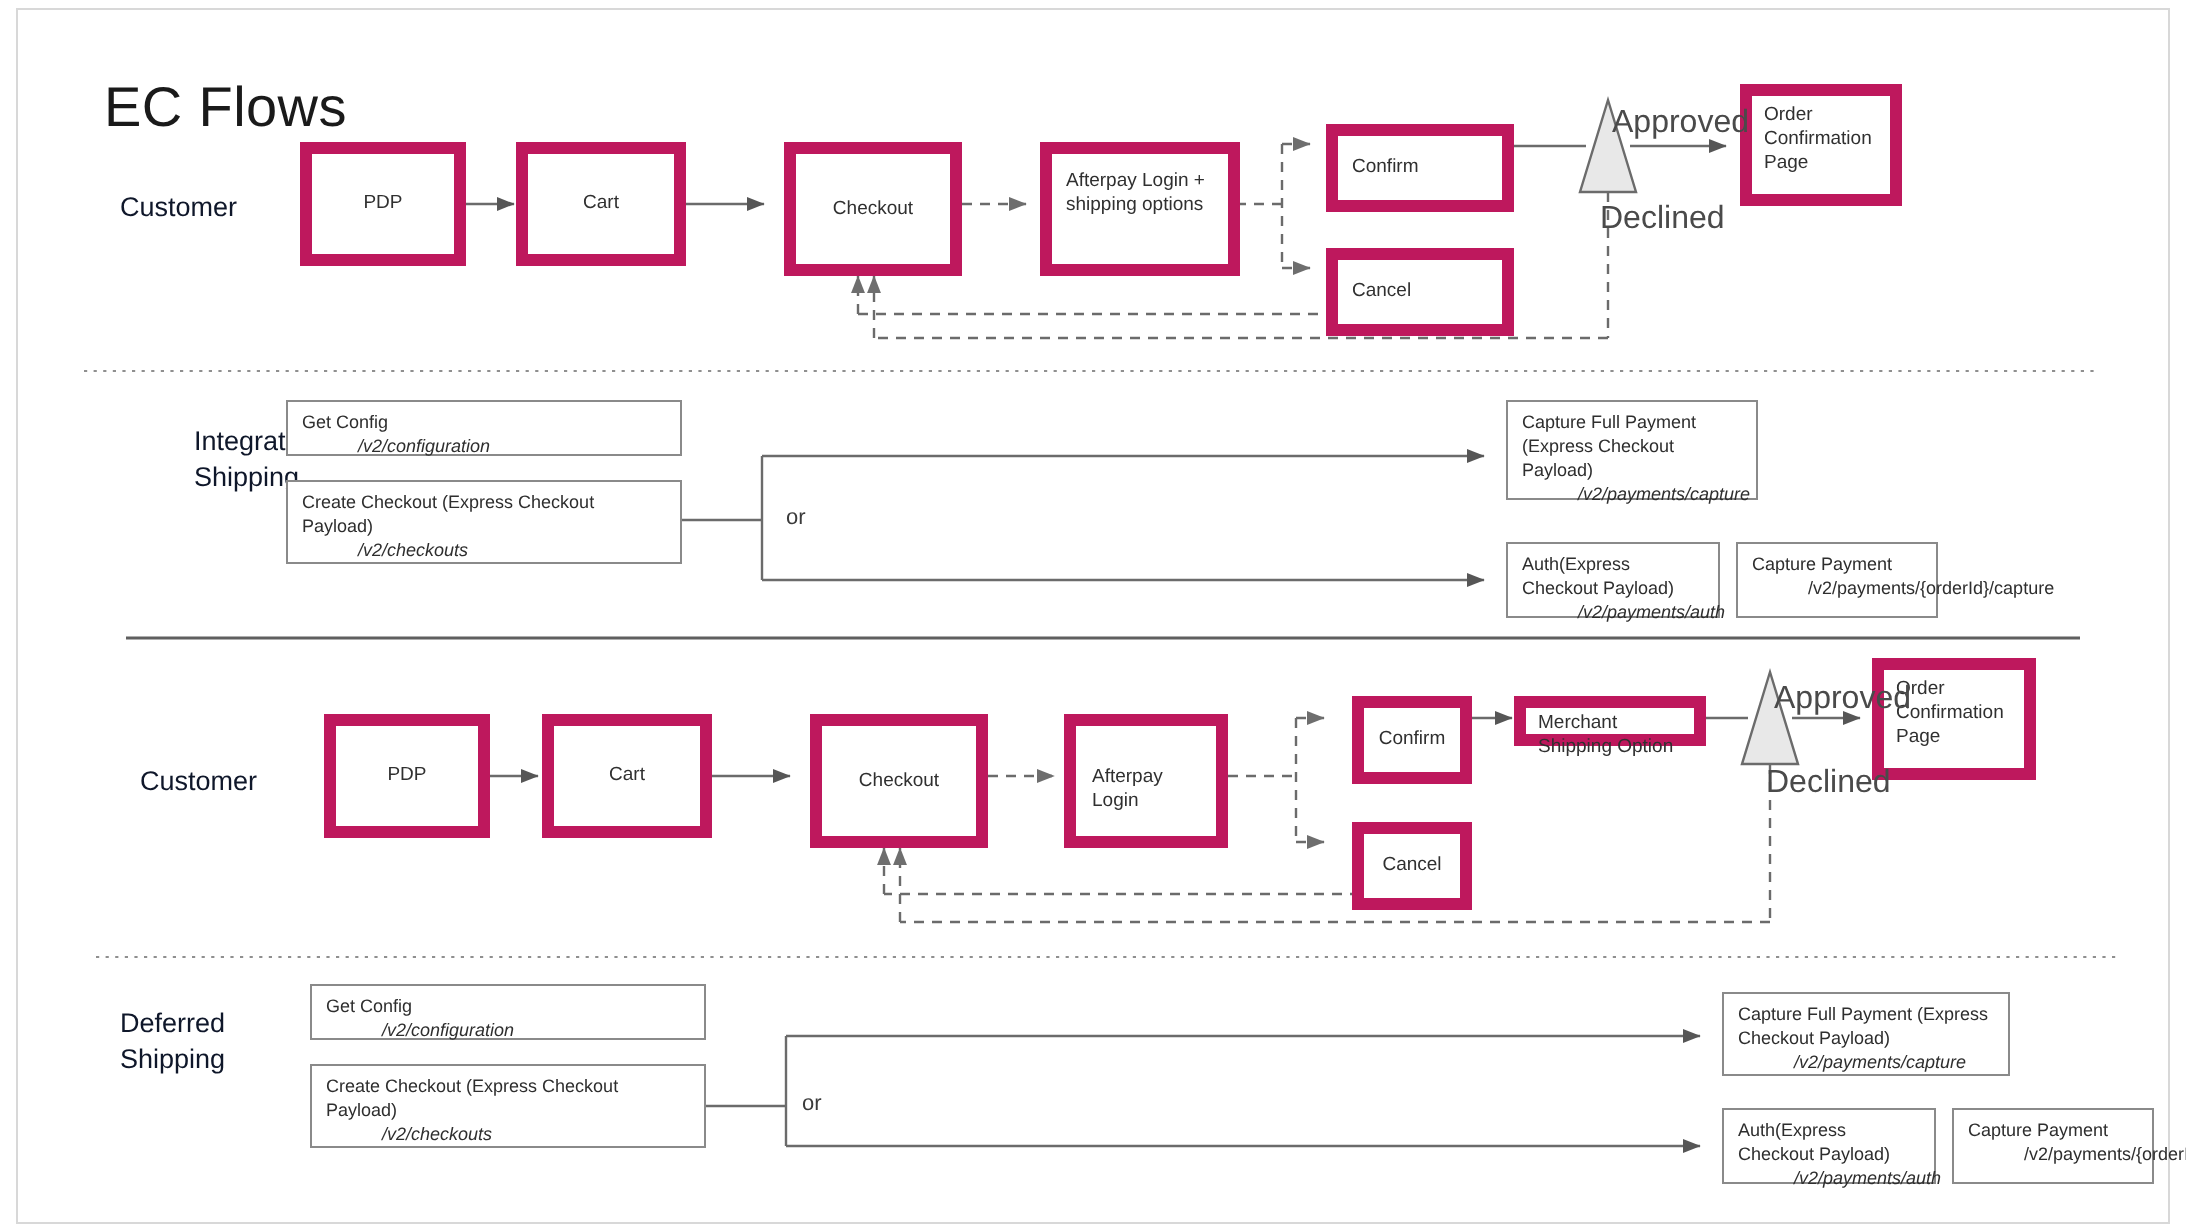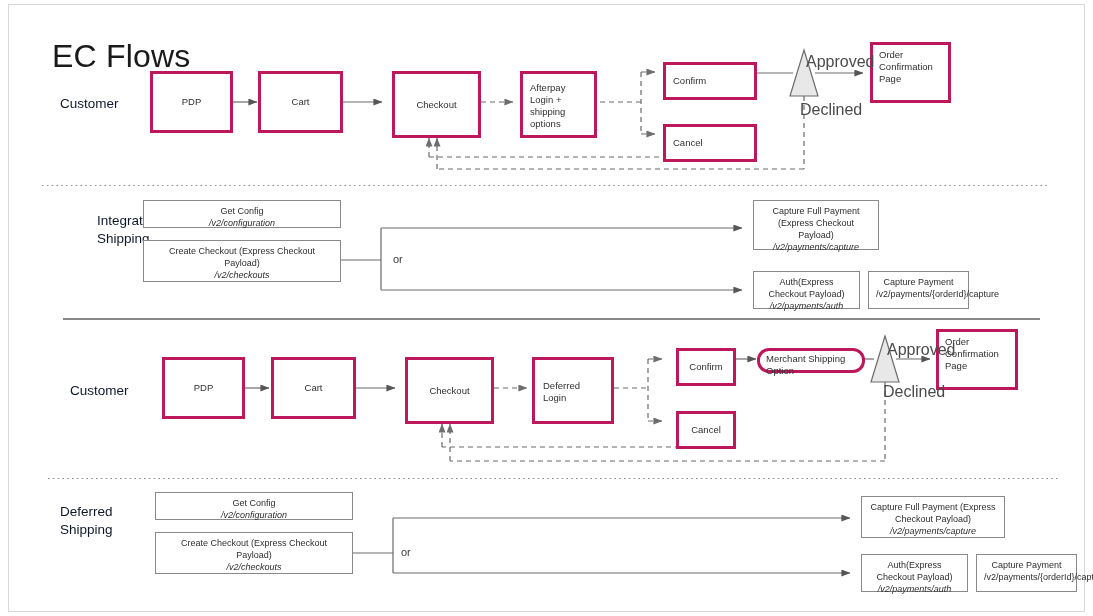--- a/index.html
+++ b/index.html
@@ -33,37 +33,37 @@
     position: absolute;
     left: 0;
     top: 0;
     width: 1093px;
     height: 616px;
     pointer-events: none;
   }
 
   .title {
     position: absolute;
-    font-size: 32px;
+    font-size: 28px;
     font-weight: 400;
     letter-spacing: 0.2px;
     color: #1a1a1a;
     white-space: nowrap;
   }
   .lane-label {
     position: absolute;
     font-size: 13.5px;
     color: #0f172a;
     line-height: 18px;
     white-space: pre-line;
   }
   .node {
     position: absolute;
     box-sizing: border-box;
-    border: 3px solid #be185d;
+    border: 6px solid #be185d;
     background: #ffffff;
     font-size: 9.5px;
     color: #303030;
     line-height: 12px;
   }
   .node.center {
     display: flex;
     align-items: center;
     justify-content: center;
     text-align: center;
@@ -89,24 +89,24 @@
   }
   .api-node {
     position: absolute;
     box-sizing: border-box;
     border: 1px solid #8a8a8a;
     background: #ffffff;
     font-size: 9px;
     color: #2e2e2e;
     line-height: 12px;
     padding: 4px 7px;
-    text-align: center;
   }
   .api-node .path {
     font-style: italic;
+    margin-left: 28px;
   }
   .api-node.plain .path {
     font-style: normal;
   }
 </style>
 </head>
 <body>
 
 <div id="canvas">
 
@@ -196,21 +196,21 @@
   <div class="lane-label" style="left:70px; top:382px;">Customer</div>
   <div class="lane-label" style="left:60px; top:503px;text-align:right;">Deferred
 Shipping</div>
 
   <div class="node center" style="left:150px; top:71px; width:83px; height:62px;">PDP</div>
 
   <div class="node center" style="left:258px; top:71px; width:85px; height:62px;">Cart</div>
 
   <div class="node center" style="left:392px; top:71px; width:89px; height:67px;">Checkout</div>
 
-  <div class="node" style="left:520px; top:71px; width:77px; height:67px; padding:8px 7px;">Afterpay Login + shipping options</div>
+  <div class="node" style="left:520px; top:71px; width:100px; height:67px; padding:8px 7px;">Afterpay Login + shipping options</div>
 
   <div class="node midleft" style="left:663px; top:62px; width:94px; height:22px;">Confirm</div>
 
   <div class="node midleft" style="left:663px; top:124px; width:94px; height:22px;">Cancel</div>
 
   <div class="node tl" style="left:870px; top:42px; width:81px; height:61px;">Order Confirmation Page</div>
 
   <div class="edge-label" style="left:806px; top:53px;">Approved</div>
   <div class="edge-label" style="left:800px; top:101px;">Declined</div>
 
@@ -240,27 +240,27 @@
     <div>Capture Payment</div>
     <div class="path">/v2/payments/{orderId}/capture</div>
   </div>
 
   <div class="node center" style="left:162px; top:357px; width:83px; height:62px;">PDP</div>
 
   <div class="node center" style="left:271px; top:357px; width:85px; height:62px;">Cart</div>
 
   <div class="node center" style="left:405px; top:357px; width:89px; height:67px;">Checkout</div>
 
-  <div class="node" style="left:532px; top:357px; width:82px; height:67px; padding:20px 8px;">Deferred Login</div>
+  <div class="node" style="left:532px; top:357px; width:82px; height:67px; padding:20px 8px;">Afterpay Login</div>
 
   <div class="node midleft" style="left:676px; top:348px; width:60px; height:22px; justify-content:center;">Confirm</div>
 
   <div class="node midleft" style="left:676px; top:411px; width:60px; height:22px; justify-content:center;">Cancel</div>
 
-  <div class="node" style="left:757px; top:348px; width:108px; height:25px; padding:2px 6px;border-radius:12px;">Merchant Shipping Option</div>
+  <div class="node" style="left:757px; top:348px; width:96px; height:25px; padding:2px 6px;">Merchant Shipping Option</div>
 
   <div class="node tl" style="left:936px; top:329px; width:82px; height:61px;">Order Confirmation Page</div>
 
   <div class="edge-label" style="left:887px; top:341px;">Approved</div>
   <div class="edge-label" style="left:883px; top:383px;">Declined</div>
 
   <div class="api-node" style="left:155px; top:492px; width:198px; height:28px;">
     <div>Get Config</div>
     <div class="path">/v2/configuration</div>
   </div>

